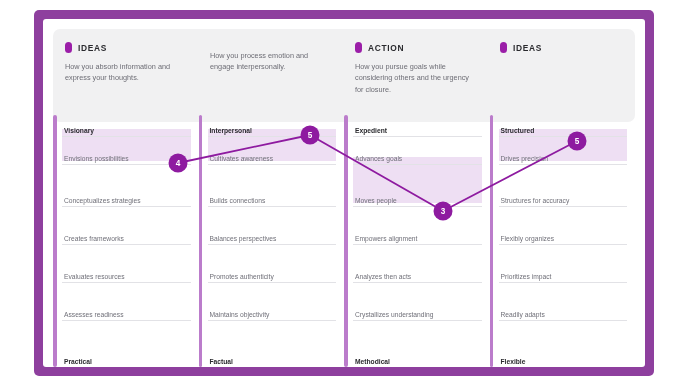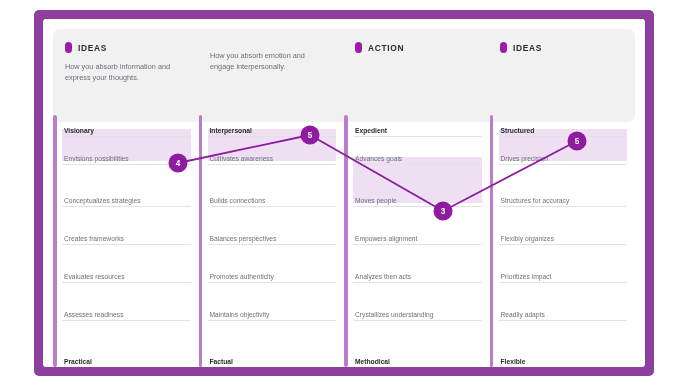--- a/index.html
+++ b/index.html
@@ -111,27 +111,28 @@
 
     <div id="header">
       <div class="hcol">
         <div class="htitle-row">
           <span class="bullet"></span>
           <span class="htitle">IDEAS</span>
         </div>
         <div class="hdesc">How you absorb information and express your thoughts.</div>
       </div>
       <div class="hcol">
-        <div class="hdesc">How you absorb emotion and engage interpersonally.</div>
+        <div class="hdesc">How you process emotion and engage interpersonally.</div>
       </div>
       <div class="hcol">
         <div class="htitle-row">
           <span class="bullet"></span>
           <span class="htitle">ACTION</span>
         </div>
+        <div class="hdesc">How you pursue goals while considering others and the urgency for closure.</div>
       </div>
       <div class="hcol">
         <div class="htitle-row">
           <span class="bullet"></span>
           <span class="htitle">IDEAS</span>
         </div>
       </div>
     </div>
 
     <div id="grid">

